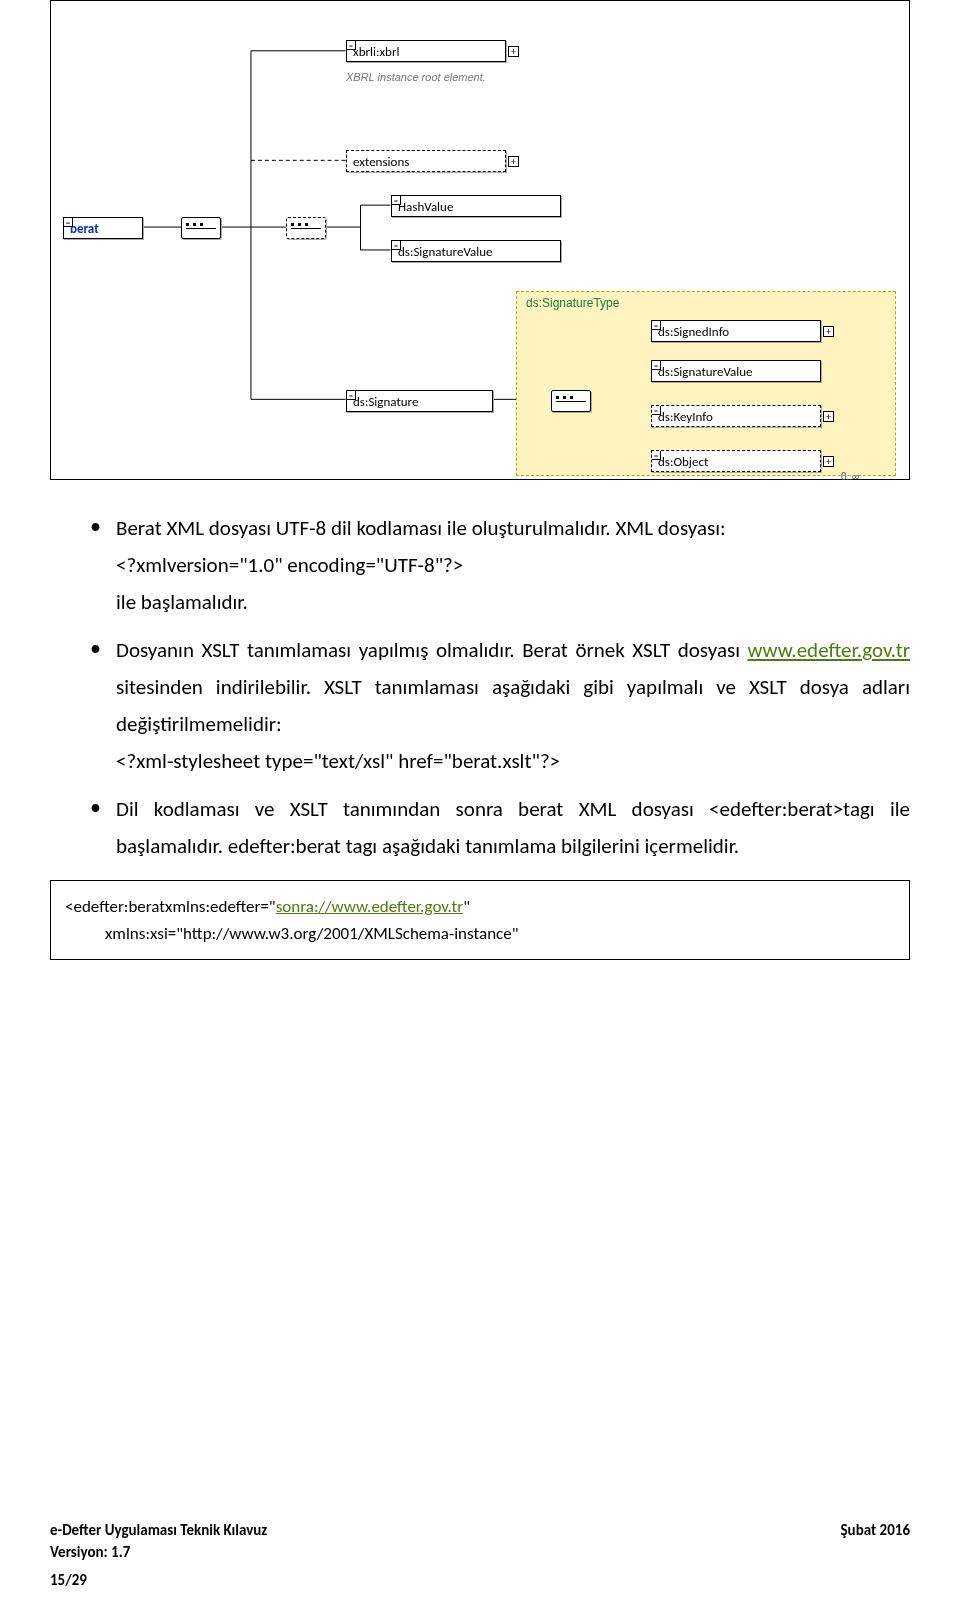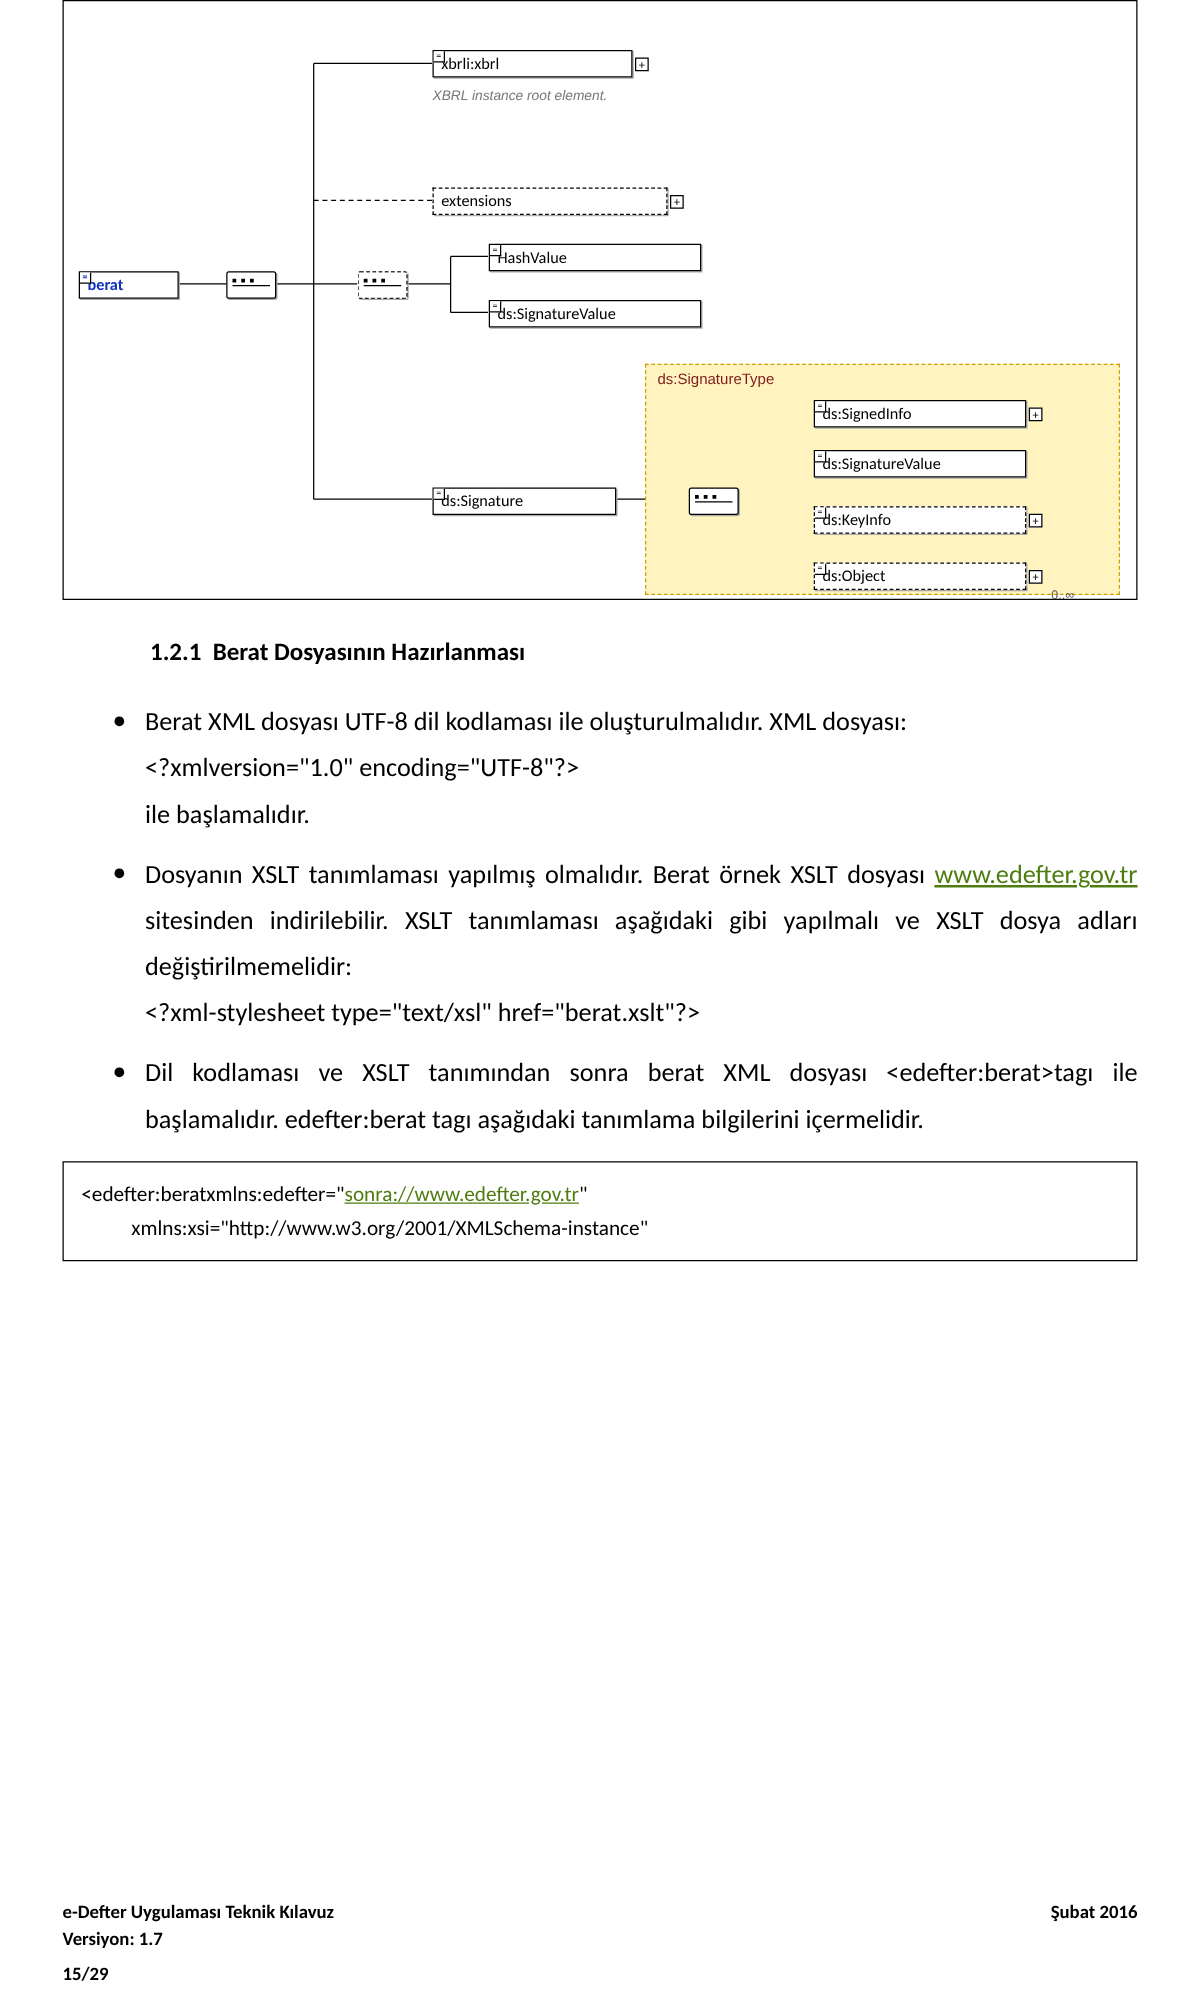--- a/index.html
+++ b/index.html
@@ -95,21 +95,21 @@
     font-family: Arial, sans-serif;
   }
   .sig-group {
     position: absolute;
     border: 1px dashed #caa000;
     background: #fff3c0;
   }
   .sig-label {
     position: absolute;
     font-size: 12px;
-    color: #7f1d1d;
+    color: #15803d;
     font-family: Arial, sans-serif;
   }
   .card-small {
     position: absolute;
     font-size: 10px;
     color: #555;
     font-family: Arial, sans-serif;
   }
 
   
@@ -227,21 +227,21 @@
         </div>
     </div>
 
     <div class="dbox" style="left:295px; top:39px; width:160px;">
       <span class="corner">=</span>
       <span>xbrli:xbrl</span>
       <span class="expand">+</span>
     </div>
     <div class="anno" style="left:295px; top:70px; width:200px;">XBRL instance root element.</div>
 
-    <div class="dbox dashed" style="left:295px; top:149px; width:188px;">
+    <div class="dbox dashed" style="left:295px; top:149px; width:160px;">
       <span>extensions</span>
       <span class="expand">+</span>
     </div>
 
     <div class="seq-connector dashed" style="left:235px; top:216px;">
       <div class="dots">
           <span></span>
           <span></span>
           <span></span>
           <div class="line"></div>
@@ -294,23 +294,20 @@
 
     <div class="dbox dashed" style="left:600px; top:449px; width:170px;">
       <span class="corner">=</span>
       <span>ds:Object</span>
       <span class="expand">+</span>
     </div>
     <div class="card-small" style="left:790px; top:470px;">0..∞</div>
   </div>
 
 
-  <h3 class="subhead">
-    <span>1.2.1</span>&nbsp;&nbsp;<span>Berat Dosyasının Hazırlanması</span>
-  </h3>
 
 
   <ul class="body-list">
     <li>
       <span>Berat XML dosyası UTF-8 dil kodlaması ile oluşturulmalıdır. XML dosyası:</span><br>
       <span>&lt;?xmlversion="1.0" encoding="UTF-8"?&gt;</span><br>
       <span>ile başlamalıdır.</span>
     </li>
     <li>
       <span>Dosyanın XSLT tanımlaması yapılmış olmalıdır. Berat örnek XSLT dosyası </span><a href="#">www.edefter.gov.tr</a><span> sitesinden indirilebilir. XSLT tanımlaması aşağıdaki gibi yapılmalı ve XSLT dosya adları değiştirilmemelidir:</span><br>

